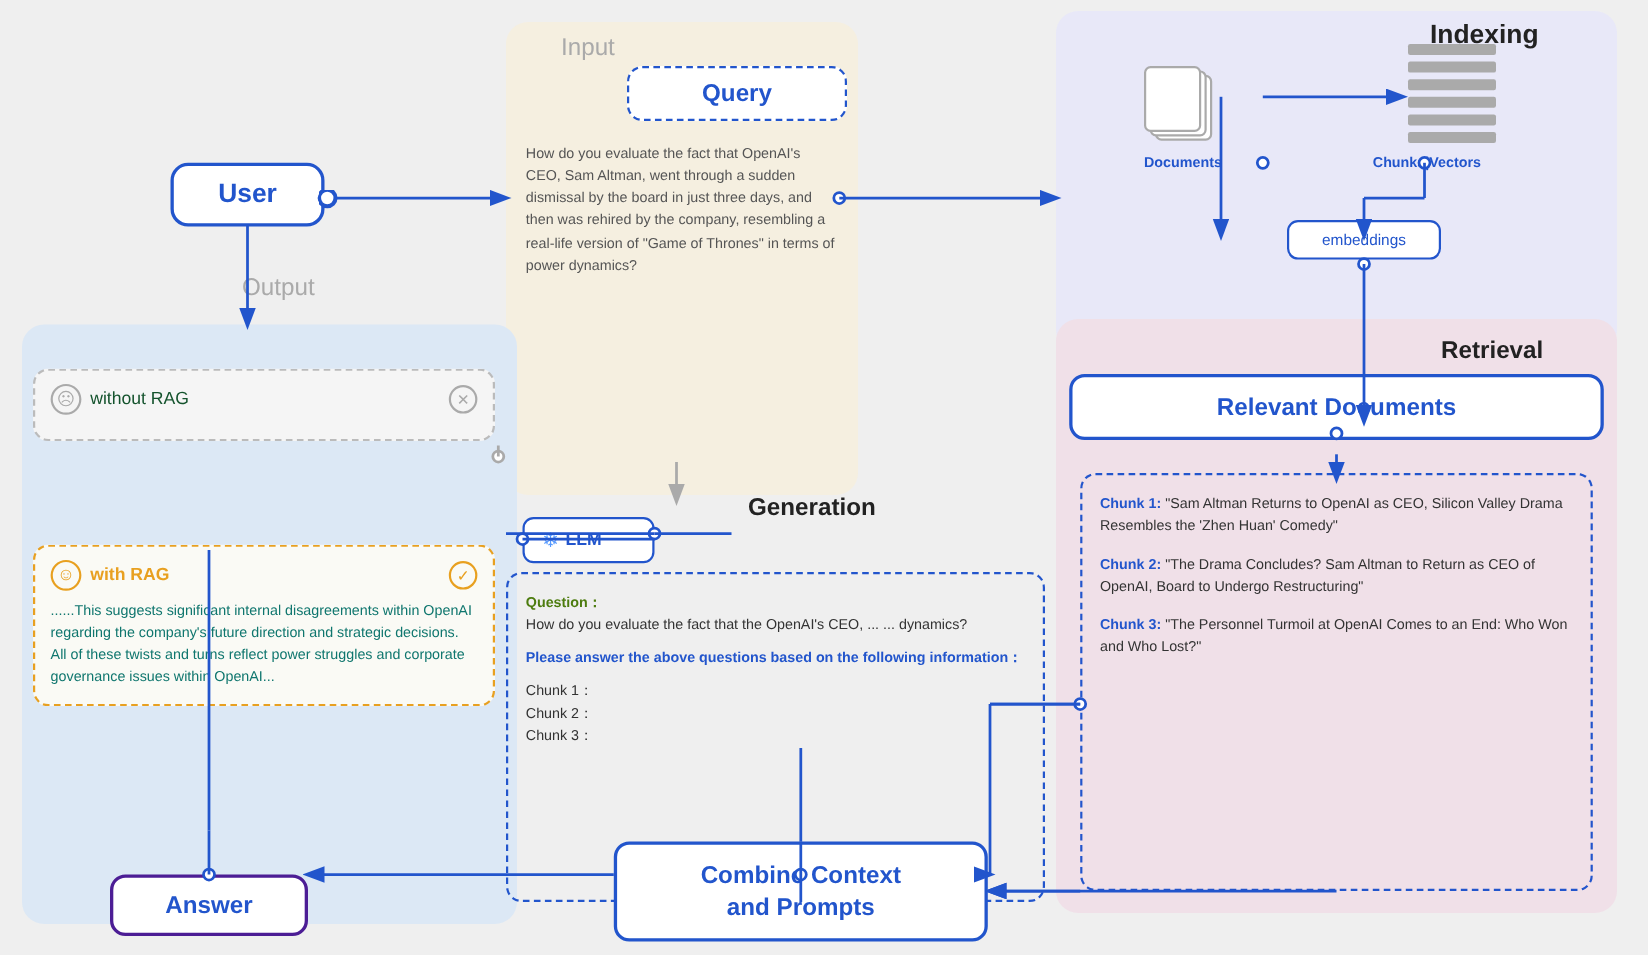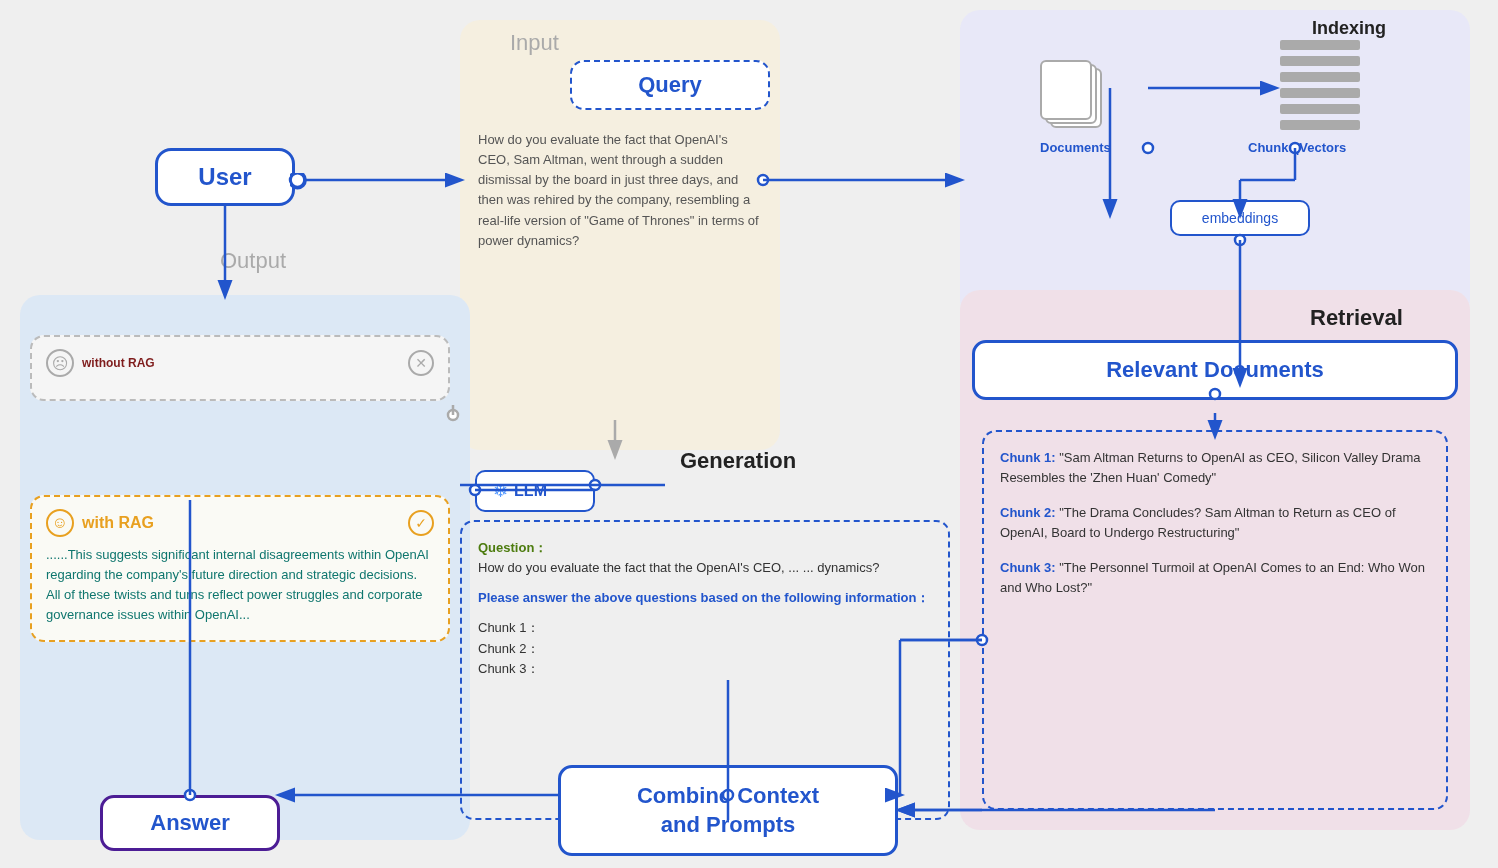--- a/index.html
+++ b/index.html
@@ -74,24 +74,23 @@
       top: 10px;
       width: 510px;
       height: 310px;
       background: #e8e8f8;
       border-radius: 20px;
     }
     .indexing-label {
       position: absolute;
       top: 18px;
       left: 1300px;
-      font-size: 18px;
+      font-size: 24px;
       font-weight: 700;
       color: #222;
-      margin-left: 12px;
     }
 
     
     .documents-icon {
       position: absolute;
       left: 1040px;
       top: 60px;
       width: 70px;
       height: 80px;
     }
@@ -265,23 +264,23 @@
       height: 28px;
       border: 2px solid #aaa;
       border-radius: 50%;
       display: flex;
       align-items: center;
       justify-content: center;
       font-size: 16px;
       color: #aaa;
     }
     .without-rag-label {
-      font-size: 12px;
-      color: #7f1d1d;
-      font-weight: 700;
+      font-size: 16px;
+      color: #14532d;
+      font-weight: 400;
     }
     .x-icon {
       width: 26px;
       height: 26px;
       border: 2px solid #aaa;
       border-radius: 50%;
       display: flex;
       align-items: center;
       justify-content: center;
       color: #aaa;

